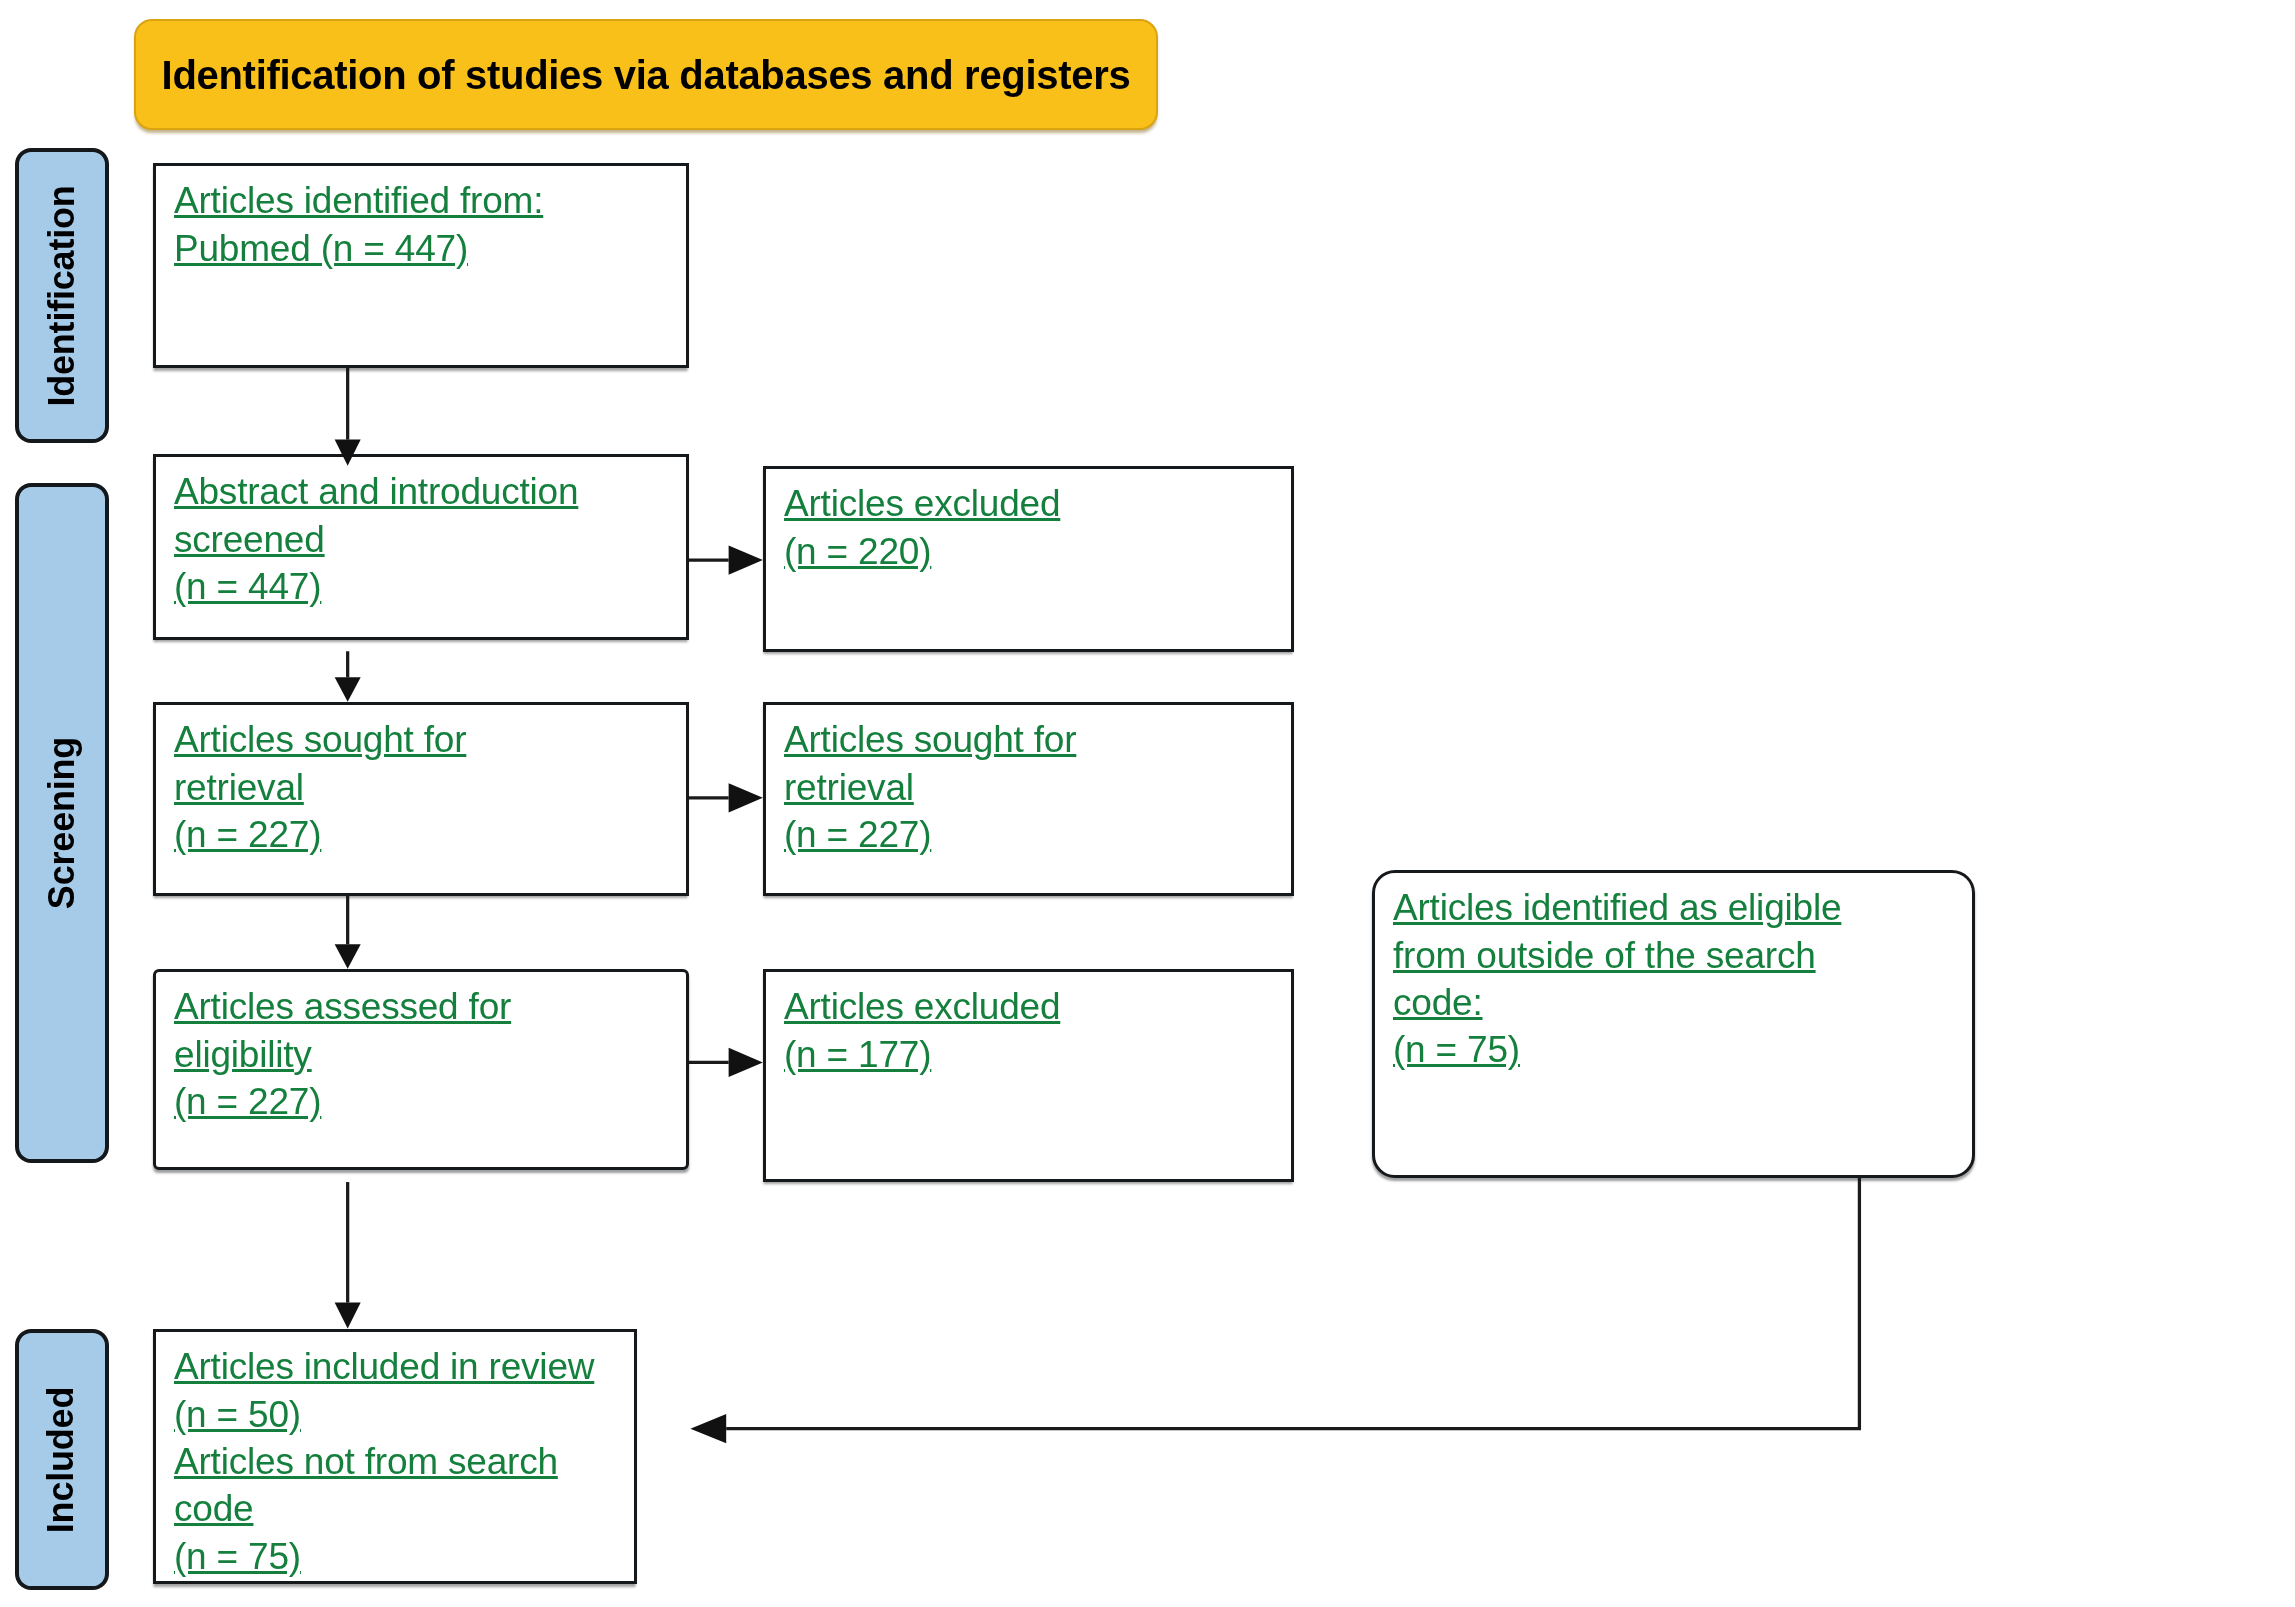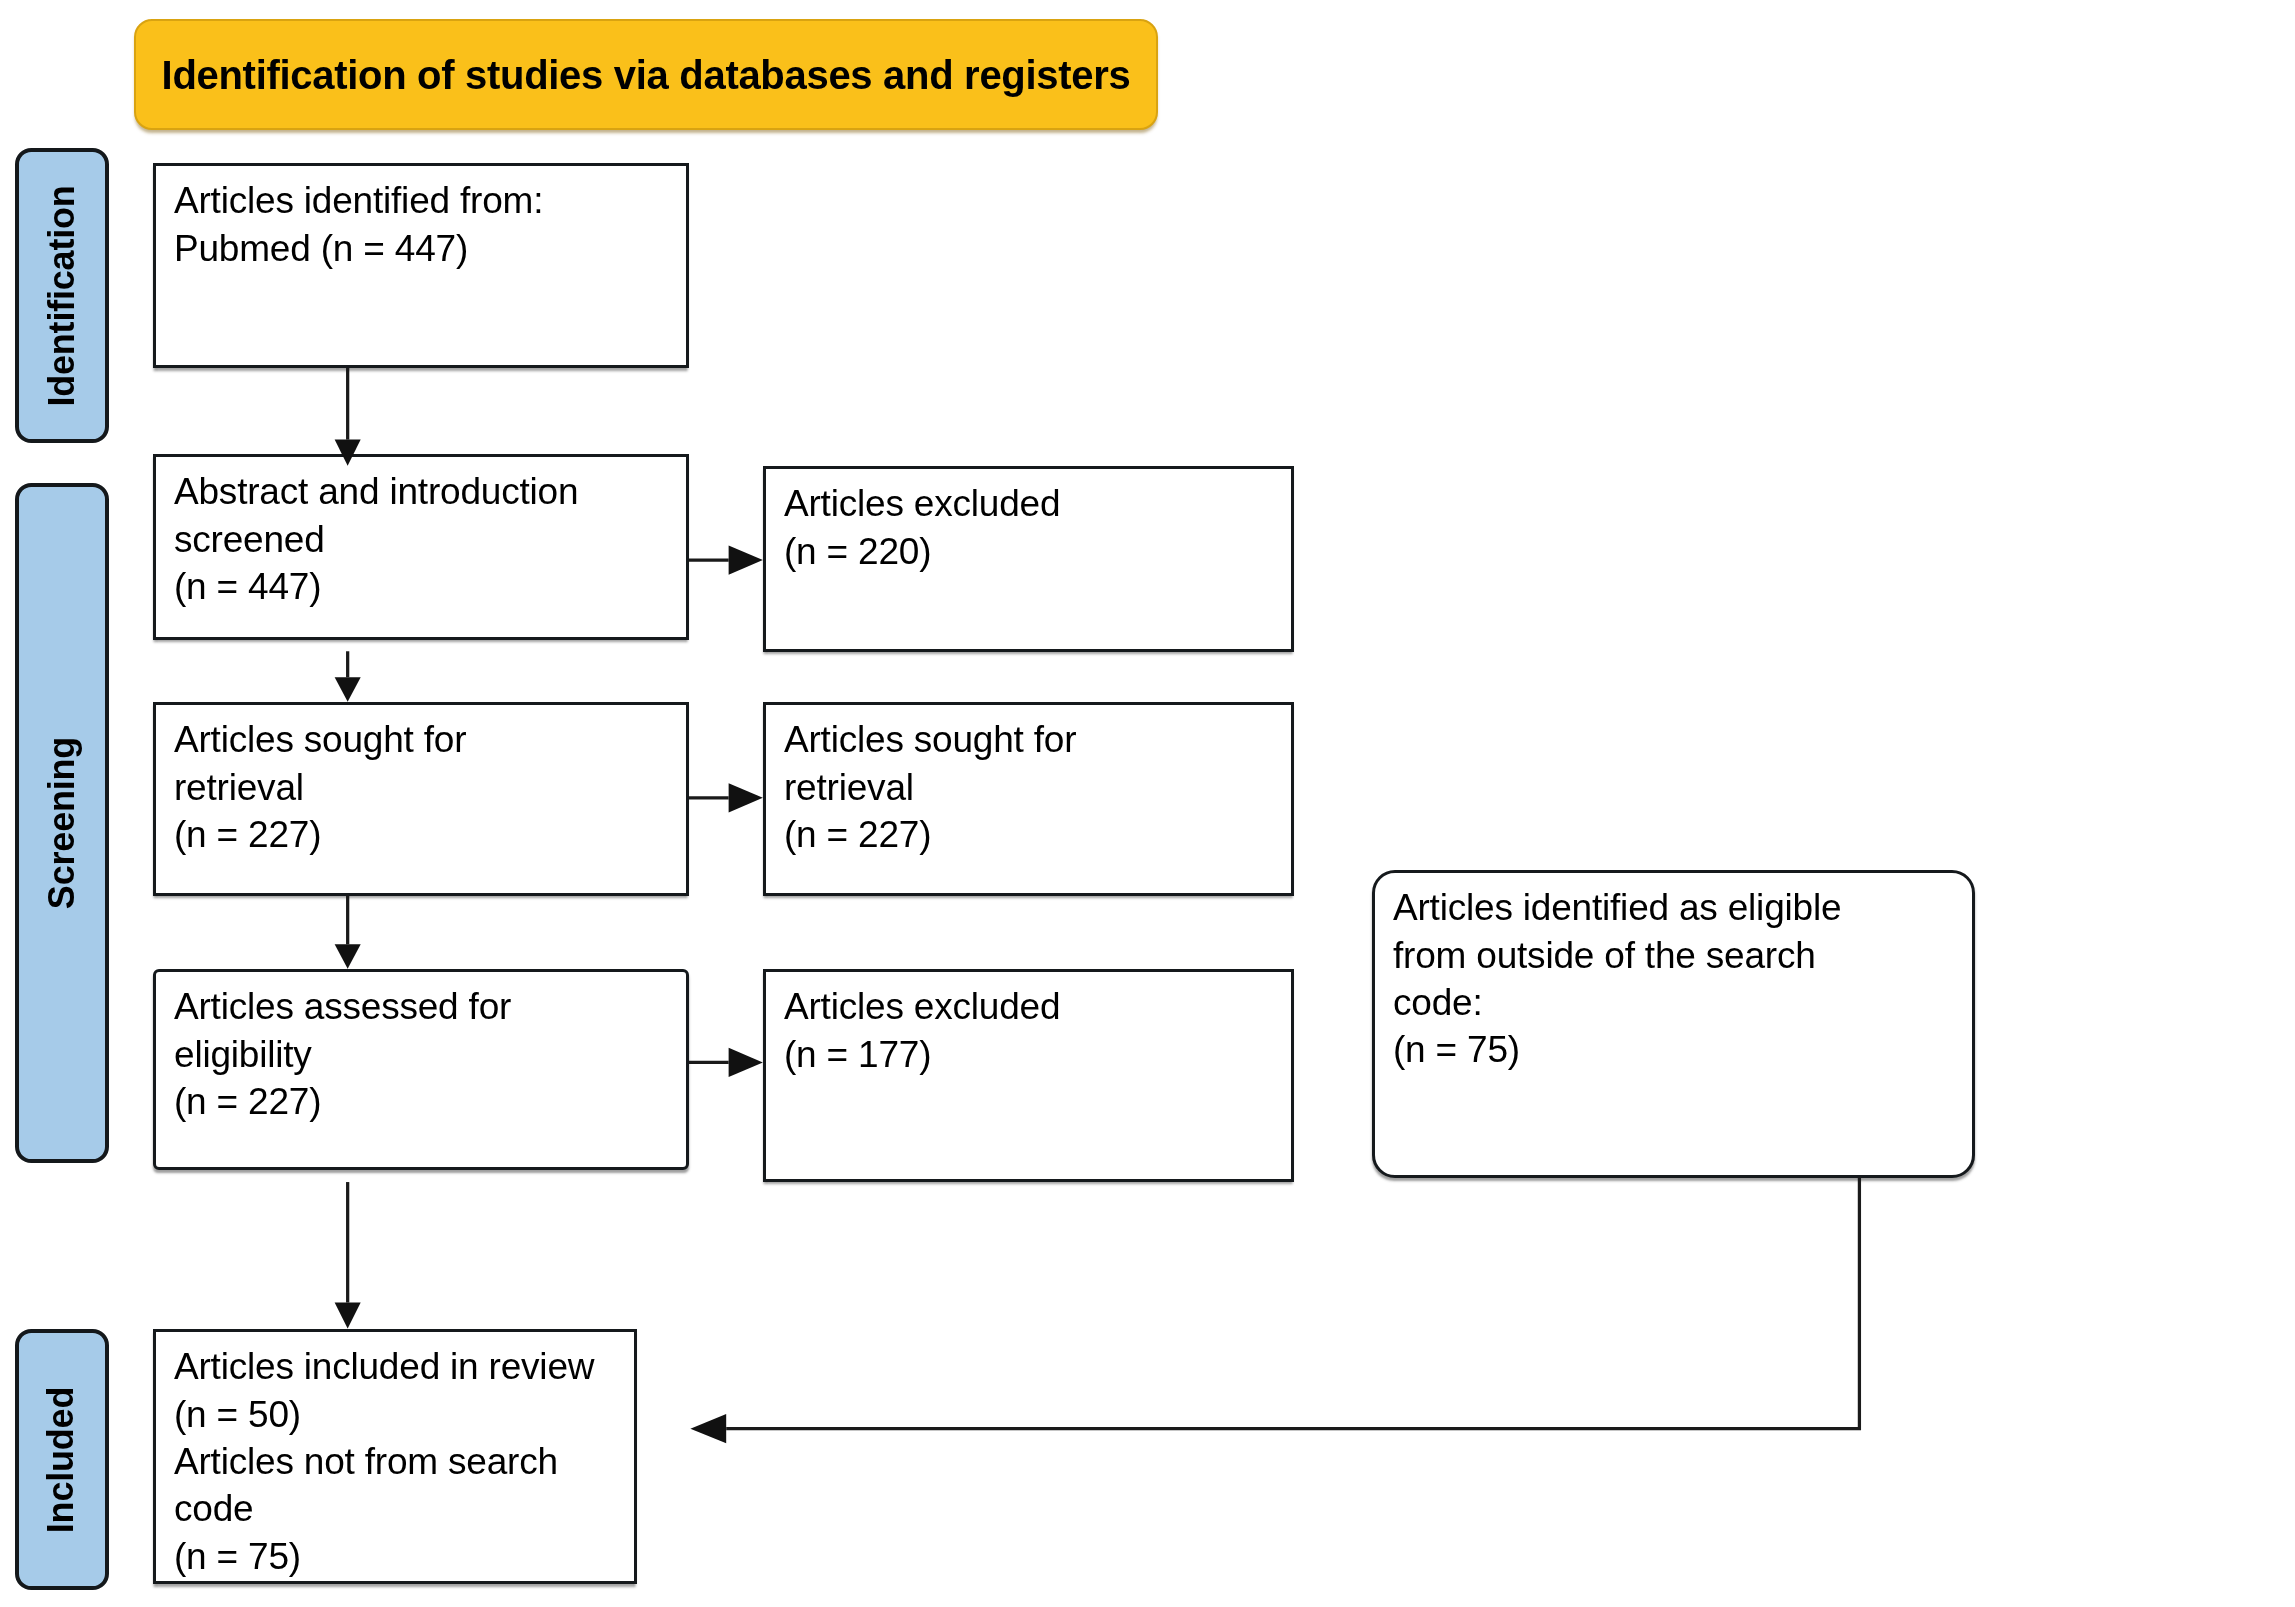--- a/index.html
+++ b/index.html
@@ -68,23 +68,24 @@
     box-sizing: border-box;
     box-shadow: 0 3.3px 2.4px -0.8px rgba(40,40,40,0.45);
   }
   .node-text {
     position: absolute;
     left: 18px;
     top: 11.4px;
     right: 8.1px;
     font-size: 37px;
     line-height: 1.28;
-    color: #000000;
+    color: #15803d;
     white-space: pre-line;
     letter-spacing: -0.2px;
+    text-decoration: underline;
   }
 
   
   .conn {
     position: absolute;
     overflow: visible;
   }
   .conn line, .conn polyline {
     stroke: #1a1a1a;
     stroke-width: 4;

